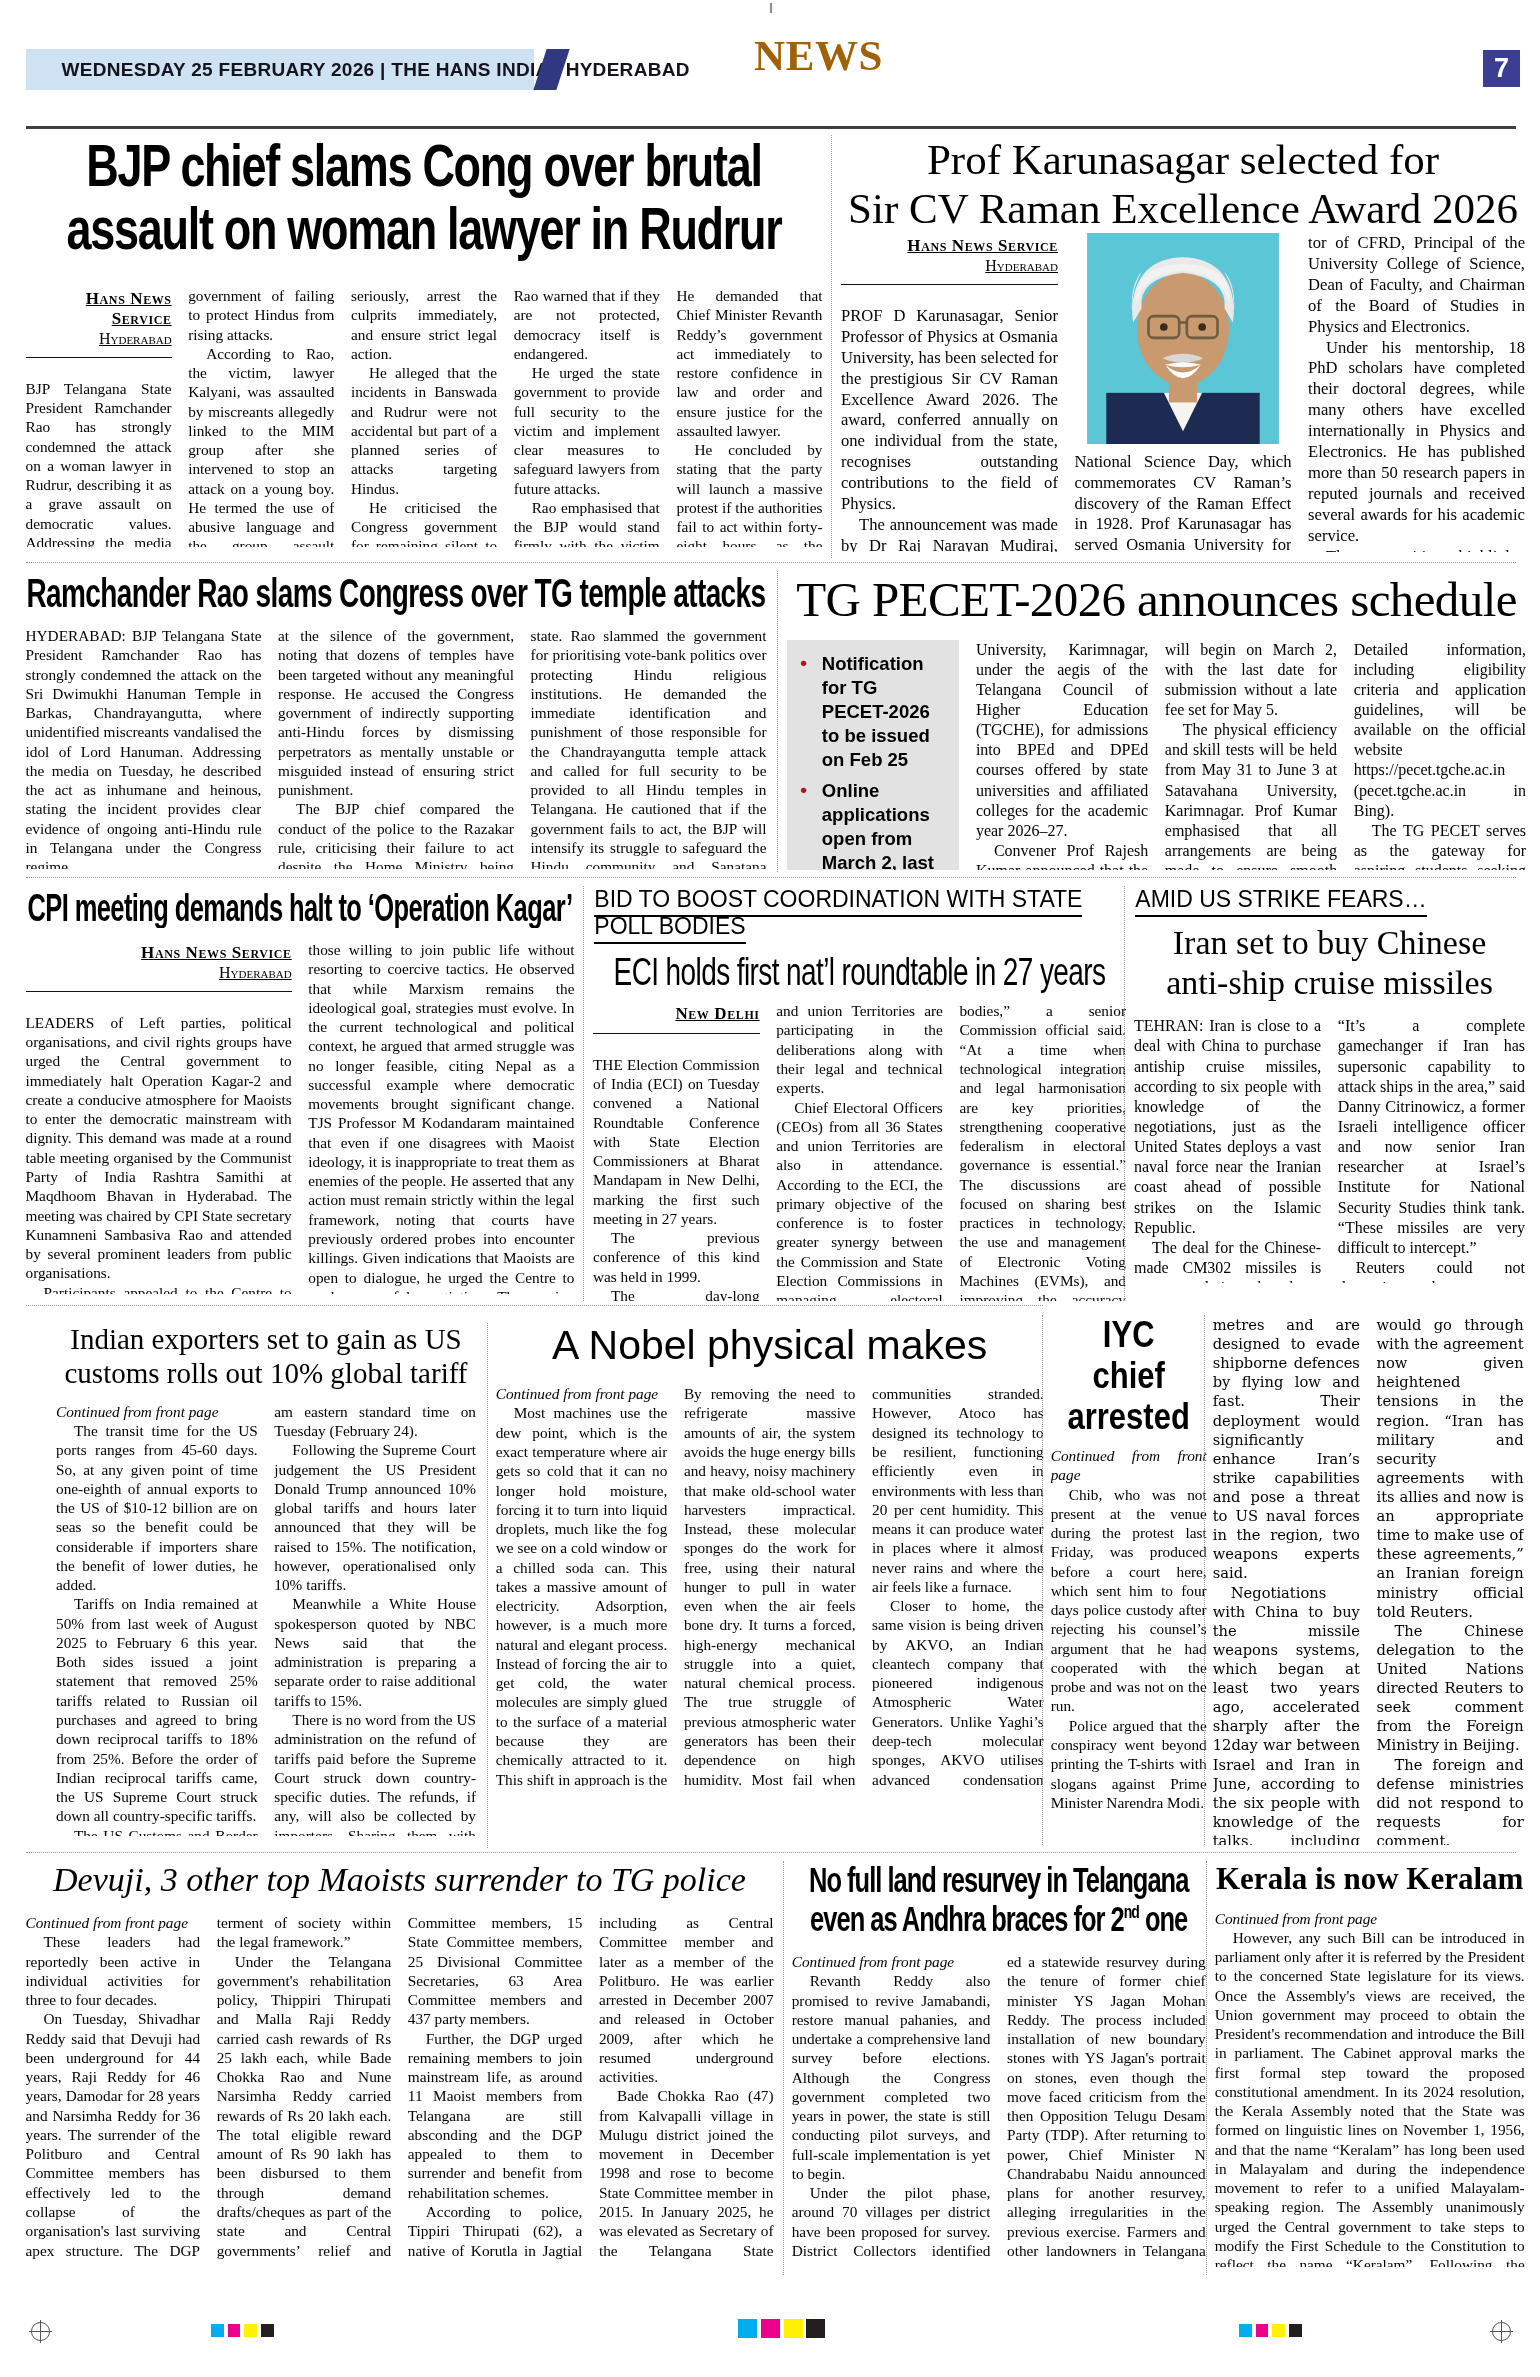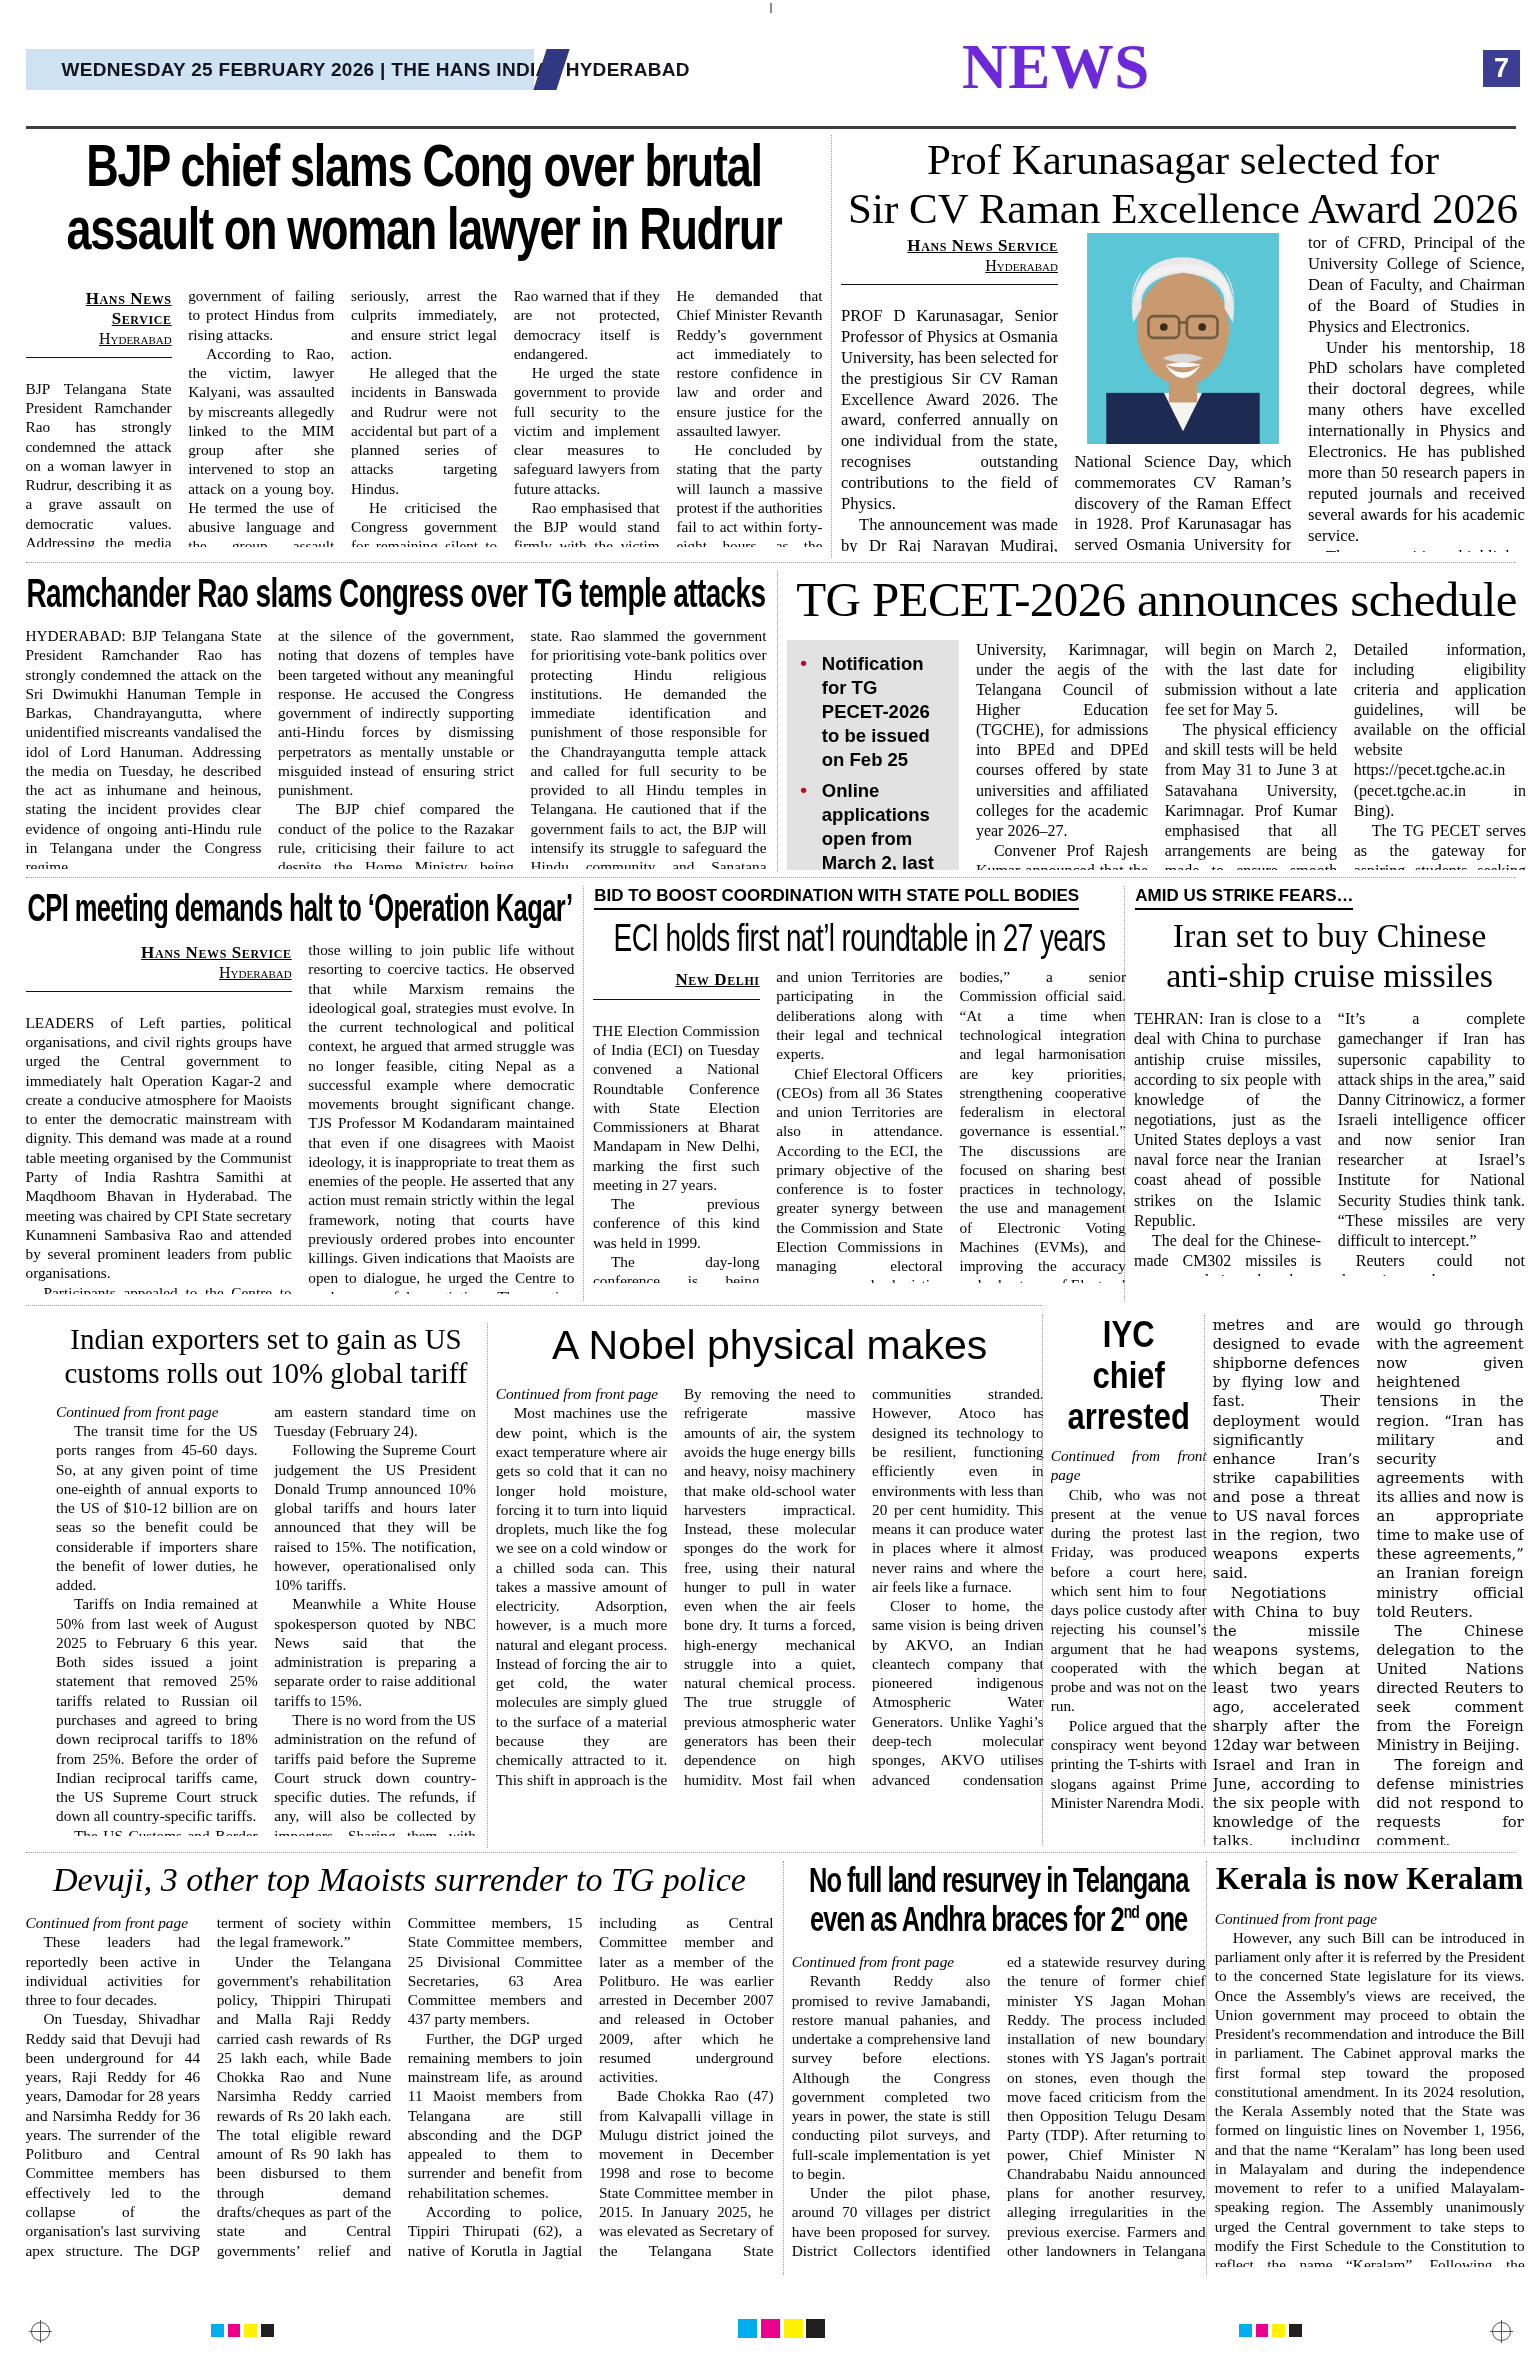--- a/index.html
+++ b/index.html
@@ -2,31 +2,31 @@
 <html style="font-size:10.2px"><head>
 <meta charset="utf-8">
 <style>
   html,body{margin:0;padding:0;}
   body{width:1541px;height:2377px;position:relative;background:#fff;font-family:"Liberation Serif",serif;color:#000;}
   .abs{position:absolute;}
   
   .mast-bar{left:25.5px;top:49px;width:508px;height:41px;background:#cfe2f3;}
   .mast-bar .txt{font-family:"Liberation Sans",sans-serif;font-weight:bold;font-size:19px;letter-spacing:0.3px;color:#14141f;line-height:41px;padding-left:36px;white-space:nowrap;}
   .mast-slash{left:540px;top:49px;width:23px;height:41px;background:#2f3880;transform:skewX(-18deg);}
-  .news-title{left:754px;top:31px;width:396px;text-align:right;font-family:"Liberation Serif",serif;font-weight:bold;font-size:63px;color:#6d28d9;letter-spacing:0.6px;}
+  .news-title{left:754px;top:31px;width:396px;text-align:left;font-family:"Liberation Serif",serif;font-weight:bold;font-size:43px;color:#a16207;letter-spacing:0.6px;}
   .page-box{left:1483px;top:50px;width:37px;height:37px;background:#3b3e92;color:#fff;text-align:center;font-family:"Liberation Sans",sans-serif;font-weight:bold;font-size:27px;line-height:37px;}
   .top-rule{left:25.5px;top:126px;width:1490px;height:3.2px;background:#3f3f3f;}
   .fold-mark{left:770px;top:2.6px;width:1.9px;height:10.2px;background:#888;}
   
   .article{position:absolute;overflow:hidden;}
   .bl{border-left:1.3px dotted #999;}
   .head{font-family:"Liberation Sans",sans-serif;font-weight:bold;text-align:center;color:#000;margin:0;}
   .hserif{font-family:"Liberation Serif",serif;font-weight:normal;}
   .cond{transform-origin:top center;}
-  .kicker{font-family:"Liberation Sans",sans-serif;font-weight:bold;font-size:17px;color:#000;margin:0 0 10.2px 1.3px;}
+  .kicker{font-family:"Liberation Sans",sans-serif;font-weight:normal;font-size:23px;color:#000;margin:0 0 10.2px 1.3px;}
   .kicker span{border-bottom:2.6px solid #000;padding-bottom:3.2px;}
   .byline{text-align:right;font-variant:small-caps;border-bottom:1.3px solid #111;padding:2.6px 0 9px;margin-bottom:21px;text-decoration:underline;}
   .byline .src{font-size:17px;font-weight:bold;letter-spacing:0.6px;}
   .byline .loc{font-size:16px;margin-top:1.3px;}
   .cols{display:flex;gap:16.6px;}
   .col{flex:1;overflow:hidden;}
   .body p{margin:0;font-size:15.3px;line-height:1.26;text-align:justify;}
   .body p + p{text-indent:18px;}
   .body p.cont{font-style:italic;text-indent:0;}
   .f25 p{font-size:16px;} .f26 p{font-size:16.6px;}

